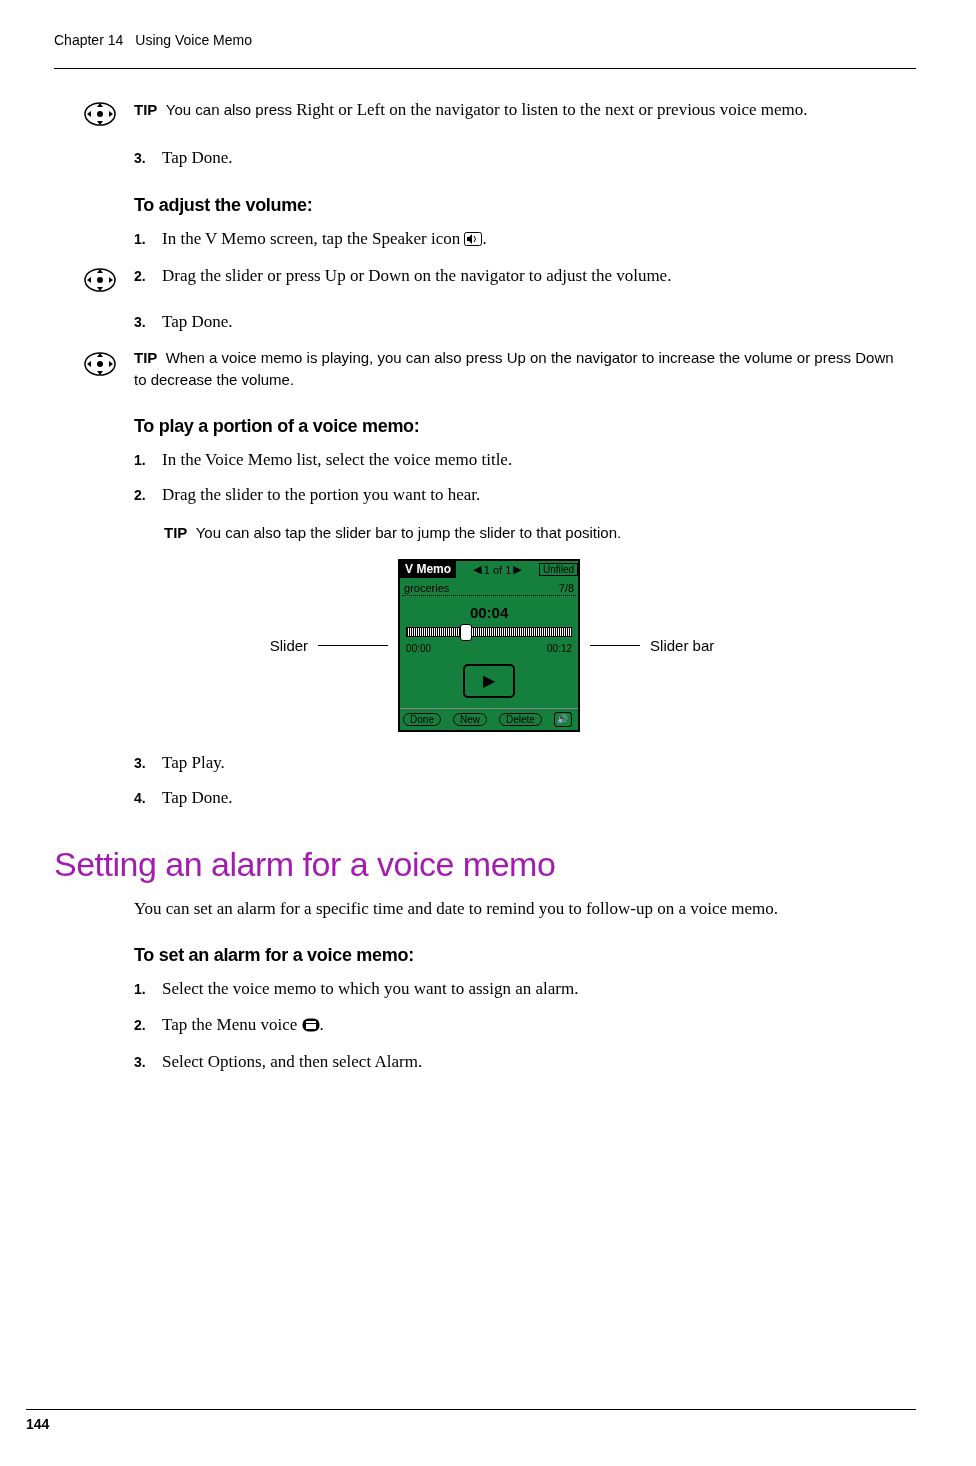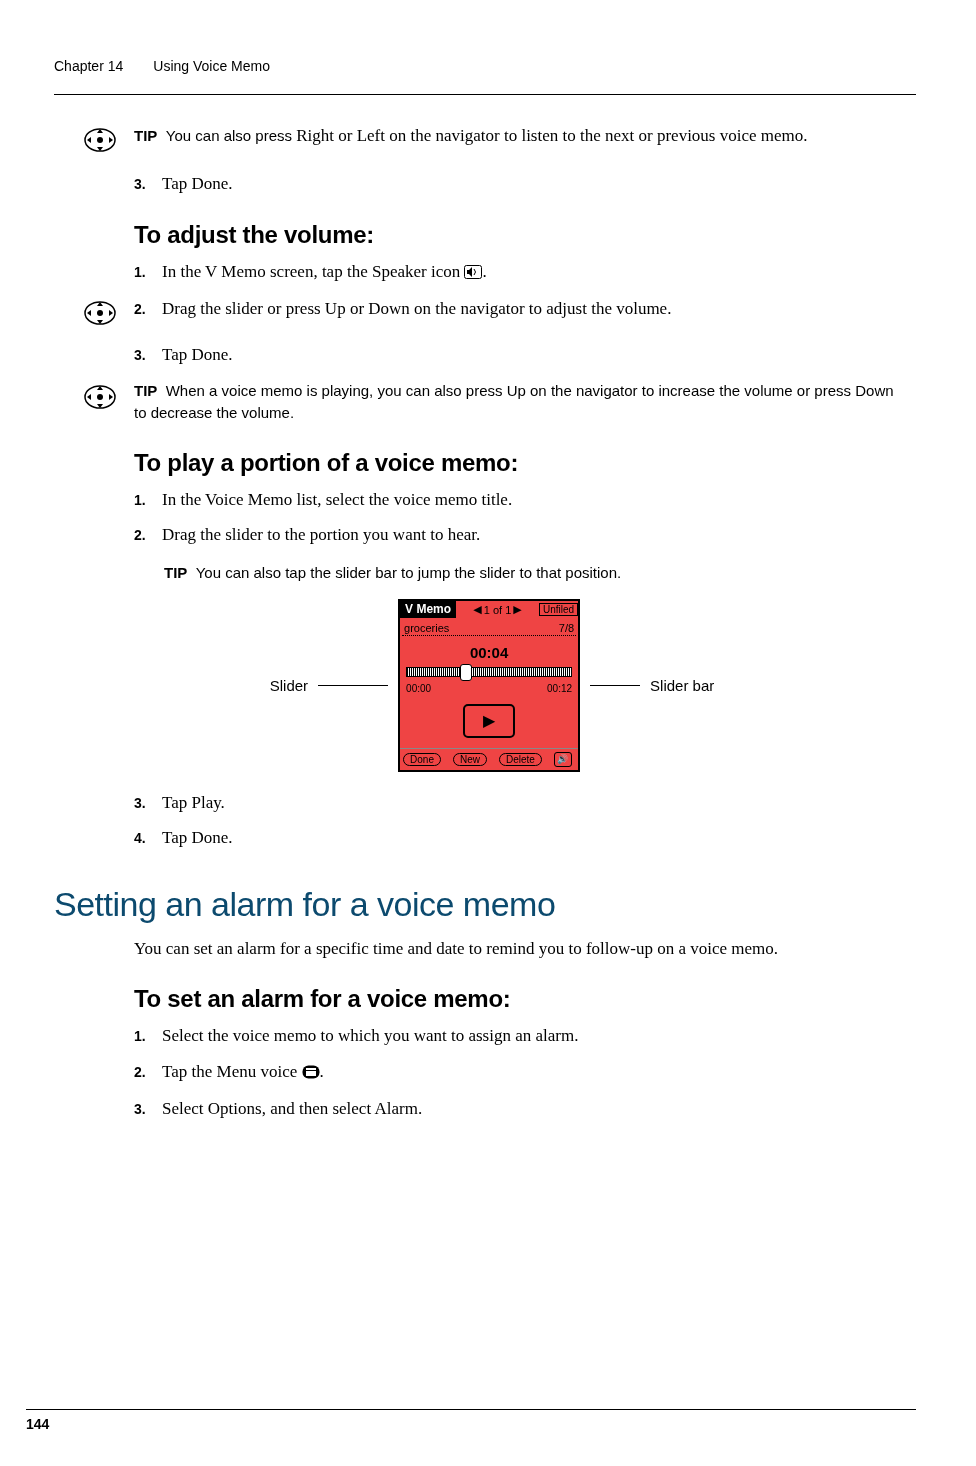--- a/index.html
+++ b/index.html
@@ -1,34 +1,34 @@
 <!DOCTYPE html>
 <html><head>
   <meta charset="utf-8">
   <style>
     body { margin: 0; padding: 0; font-family: "Palatino Linotype", "Book Antiqua", Palatino, serif; color: #000; width: 976px; background: #fff; }
     .page { padding: 32px 60px 40px 54px; position: relative; min-height: 1390px; }
     .header-line { border-top: 1px solid #000; margin-top: 20px; }
-    .header { font-family: Arial, Helvetica, sans-serif; font-size: 14px; margin-bottom: 4px; display: flex; gap: 30px; margin-top: 26px; }
+    .header { font-family: Arial, Helvetica, sans-serif; font-size: 14px; margin-bottom: 4px; display: flex; gap: 12px; }
     .content { margin-left: 80px; margin-right: 10px; margin-top: 28px; }
     .tip-row { display: flex; align-items: flex-start; gap: 14px; margin: 12px 0 12px -54px; }
     .tip-row .nav-icon { width: 40px; flex-shrink: 0; margin-top: 2px; }
     .tip-row .tip-text { flex: 1; font-size: 17px; line-height: 1.5; }
     .tip-label { font-family: Arial, Helvetica, sans-serif; font-weight: bold; font-size: 15px; }
     .step { display: flex; gap: 10px; margin: 10px 0; font-size: 17px; line-height: 1.5; align-items: baseline; }
     .step-num { font-family: Arial, Helvetica, sans-serif; font-weight: bold; font-size: 14px; min-width: 18px; }
-    .subhead { font-family: "Arial Narrow", Arial, sans-serif; font-weight: bold; font-size: 24px; margin-top: 24px; margin-bottom: 6px; letter-spacing: -0.3px; font-stretch: condensed; }
-    .h2 { font-family: "Arial Narrow", Arial, sans-serif; font-weight: normal; font-size: 34px; color: #0c4a6e; margin: 34px 0 12px -80px; letter-spacing: -0.5px; font-stretch: condensed; }
+    .subhead { font-family: "Arial Narrow", Arial, sans-serif; font-weight: bold; font-size: 18px; margin-top: 24px; margin-bottom: 6px; letter-spacing: -0.3px; font-stretch: condensed; }
+    .h2 { font-family: "Arial Narrow", Arial, sans-serif; font-weight: normal; font-size: 34px; color: #a21caf; margin: 34px 0 12px -80px; letter-spacing: -0.5px; font-stretch: condensed; }
     .body-p { font-size: 17px; line-height: 1.5; margin: 10px 0; }
     .tip-inline { font-size: 17px; margin: 16px 0 16px 30px; }
     .inline-icon { display: inline-block; vertical-align: -2px; }
     .screenshot-block { display: flex; align-items: center; justify-content: center; gap: 10px; margin: 18px 0 18px -56px; }
     .shot-label { font-family: Arial, Helvetica, sans-serif; font-size: 15px; white-space: nowrap; }
     .shot-line { border-top: 1px solid #000; flex-shrink: 0; }
-    .palm-screen { width: 178px; border: 2px solid #000; padding: 0; font-family: Arial, Helvetica, sans-serif; font-size: 12px; position: relative; background: #ef4444; }
+    .palm-screen { width: 178px; border: 2px solid #000; padding: 0; font-family: Arial, Helvetica, sans-serif; font-size: 12px; position: relative; background: #15803d; }
     .palm-titlebar { display: flex; align-items: center; justify-content: space-between; height: 18px; }
     .palm-title-left { background: #000; color: #fff; font-weight: bold; padding: 1px 5px 2px 5px; font-size: 12px; font-family: Arial, sans-serif; }
     .palm-arrows { display: flex; align-items: center; gap: 2px; font-size: 11px; }
     .palm-category { border: 1px solid #000; font-size: 10px; padding: 0 3px; text-align: center; }
     .palm-memo-name { border-bottom: 1px dotted #000; display: flex; justify-content: space-between; font-size: 11px; padding: 1px 2px; margin: 2px 2px 8px 2px; align-items: flex-end; }
     .palm-time-big { text-align: center; font-weight: bold; font-size: 15px; font-family: Arial, sans-serif; }
     .palm-slider-track { height: 8px; background: repeating-linear-gradient(90deg, #000 0, #000 1px, #fff 1px, #fff 2px); border: 1px solid #000; margin: 6px 6px; position: relative; }
     .palm-slider-thumb { position: absolute; top: -4px; left: 32%; width: 10px; height: 15px; border: 1px solid #000; background: #fff; border-radius: 3px; }
     .palm-times { display: flex; justify-content: space-between; font-size: 10px; padding: 0 6px 6px 6px; }
     .palm-play { width: 48px; height: 30px; border: 2px solid #000; border-radius: 5px; margin: 4px auto 10px auto; display: flex; align-items: center; justify-content: center; font-size: 16px; }

